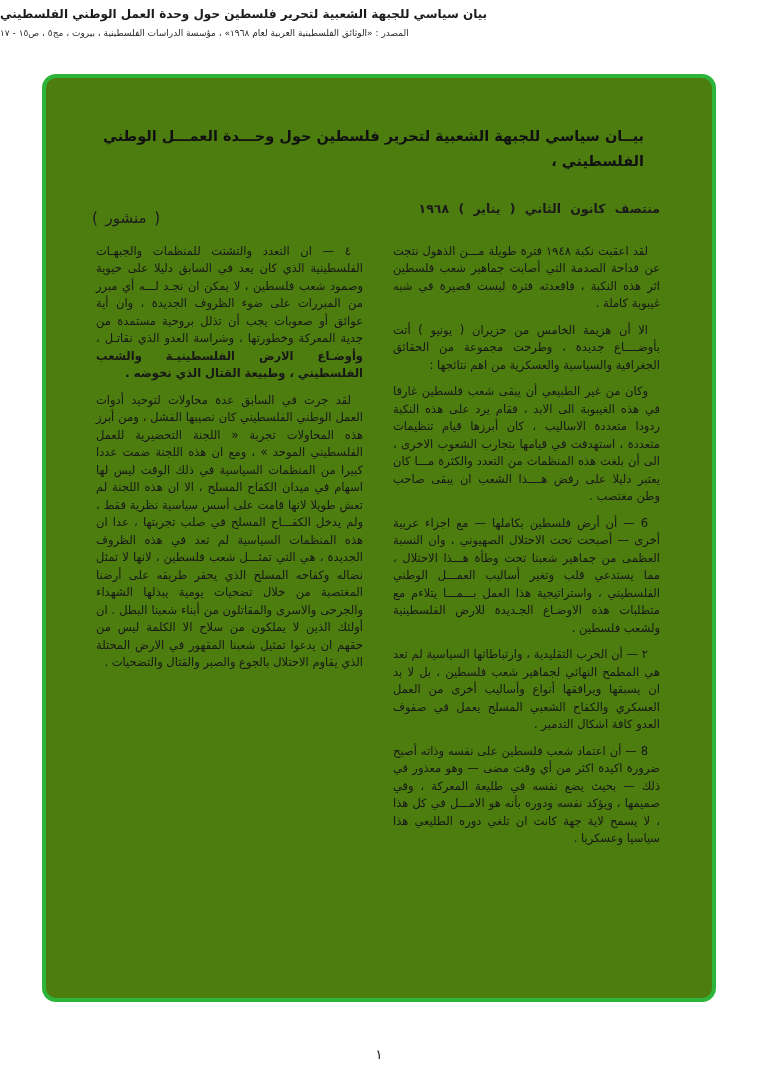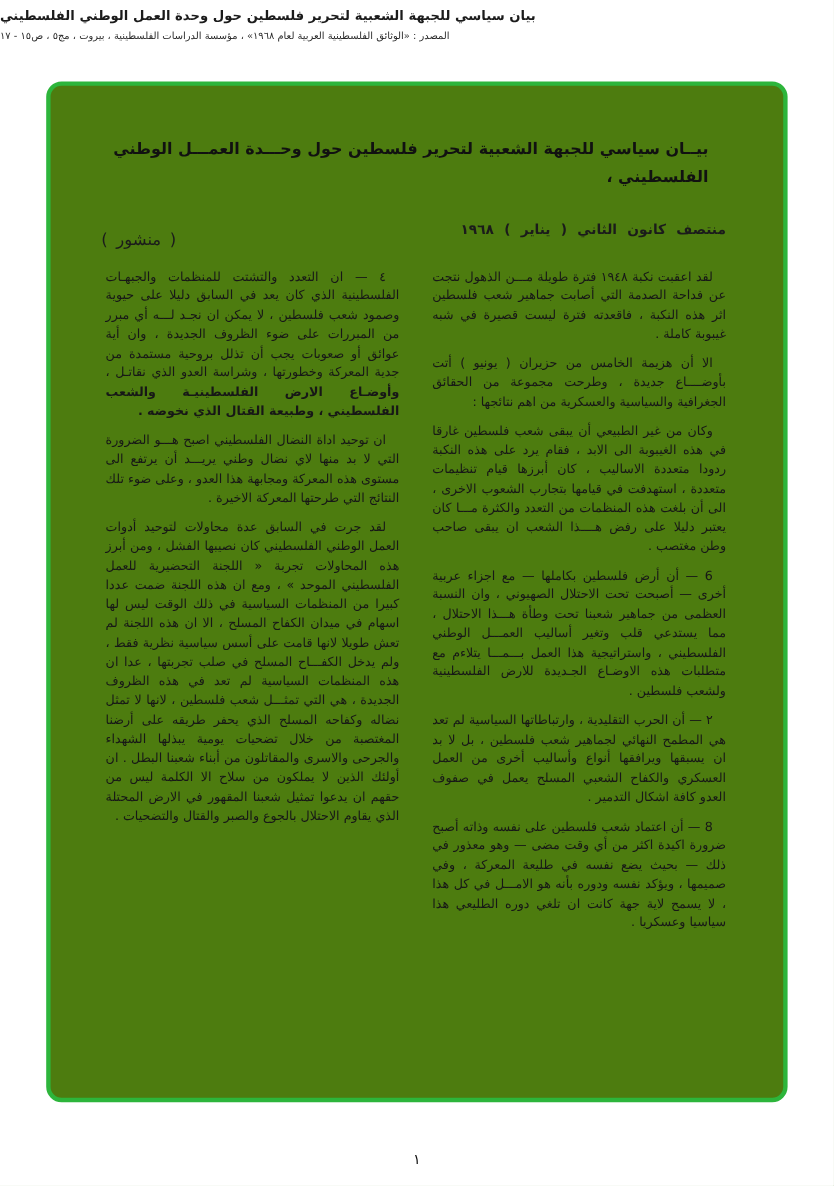--- a/index.html
+++ b/index.html
@@ -105,21 +105,20 @@
         <p>لقد اعقبت نكبة ١٩٤٨ فترة طويلة مـــن الذهول نتجت عن فداحة الصدمة التي أصابت جماهير شعب فلسطين اثر هذه النكبة ، فاقعدته فترة ليست قصيرة في شبه غيبوبة كاملة .</p>
         <p>الا أن هزيمة الخامس من حزيران ( يونيو ) أتت بأوضــــاع جديدة ، وطرحت مجموعة من الحقائق الجغرافية والسياسية والعسكرية من اهم نتائجها :</p>
         <p>وكان من غير الطبيعي أن يبقى شعب فلسطين غارقا في هذه الغيبوبة الى الابد ، فقام يرد على هذه النكبة ردودا متعددة الاساليب ، كان أبرزها قيام تنظيمات متعددة ، استهدفت في قيامها بتجارب الشعوب الاخرى ، الى أن بلغت هذه المنظمات من التعدد والكثرة مـــا كان يعتبر دليلا على رفض هــــذا الشعب ان يبقى صاحب وطن مغتصب .</p>
         <p>6 — أن أرض فلسطين بكاملها — مع اجزاء عربية أخرى — أصبحت تحت الاحتلال الصهيوني ، وان النسبة العظمى من جماهير شعبنا تحت وطأة هـــذا الاحتلال ، مما يستدعي قلب وتغير أساليب العمـــل الوطني الفلسطيني ، واستراتيجية هذا العمل بـــمـــا يتلاءم مع متطلبات هذه الاوضـاع الجـديدة للارض الفلسطينية ولشعب فلسطين .</p>
         <p>٢ — أن الحرب التقليدية ، وارتباطاتها السياسية لم تعد هي المطمح النهائي لجماهير شعب فلسطين ، بل لا بد ان يسبقها ويرافقها أنواع وأساليب أخرى من العمل العسكري والكفاح الشعبي المسلح يعمل في صفوف العدو كافة اشكال التدمير .</p>
         <p>8 — أن اعتماد شعب فلسطين على نفسه وذاته أصبح ضرورة اكيدة اكثر من أي وقت مضى — وهو معذور في ذلك — بحيث يضع نفسه في طليعة المعركة ، وفي صميمها ، ويؤكد نفسه ودوره بأنه هو الامـــل في كل هذا ، لا يسمح لاية جهة كانت ان تلغي دوره الطليعي هذا سياسيا وعسكريا .</p>
       </div>
 
       <div class="col col-left">
         <p><span>٤ — ان التعدد والتشتت للمنظمات والجبهـات الفلسطينية الذي كان يعد في السابق دليلا على حيوية وصمود شعب فلسطين ، لا يمكن ان نجـد لـــه أي مبرر من المبررات على ضوء الظروف الجديدة ، وان أية عوائق أو صعوبات يجب أن تذلل بروحية مستمدة من جدية المعركة وخطورتها ، وشراسة العدو الذي نقاتـل ،</span><span class="bold-part"> وأوضـاع الارض الفلسطينيـة والشعب الفلسطيني ، وطبيعة القتال الذي نخوضه .</span></p>
-        <p>ان توحيد اداة النضال الفلسطيني اصبح هـــو الضرورة التي لا بد منها لاي نضال وطني يريـــد أن يرتفع الى مستوى هذه المعركة ومجابهة هذا العدو ، وعلى ضوء تلك النتائج التي طرحتها المعركة الاخيرة .</p>
         <p>لقد جرت في السابق عدة محاولات لتوحيد أدوات العمل الوطني الفلسطيني كان نصيبها الفشل ، ومن أبرز هذه المحاولات تجربة « اللجنة التحضيرية للعمل الفلسطيني الموحد » ، ومع ان هذه اللجنة ضمت عددا كبيرا من المنظمات السياسية في ذلك الوقت ليس لها اسهام في ميدان الكفاح المسلح ، الا ان هذه اللجنة لم تعش طويلا لانها قامت على أسس سياسية نظرية فقط ، ولم يدخل الكفـــاح المسلح في صلب تجربتها ، عدا ان هذه المنظمات السياسية لم تعد في هذه الظروف الجديدة ، هي التي تمثـــل شعب فلسطين ، لانها لا تمثل نضاله وكفاحه المسلح الذي يحفر طريقه على أرضنا المغتصبة من خلال تضحيات يومية يبذلها الشهداء والجرحى والاسرى والمقاتلون من أبناء شعبنا البطل . ان أولئك الذين لا يملكون من سلاح الا الكلمة ليس من حقهم ان يدعوا تمثيل شعبنا المقهور في الارض المحتلة الذي يقاوم الاحتلال بالجوع والصبر والقتال والتضحيات .</p>
       </div>
 
     </div>
   </div>
 </div>
 
 <div class="page-number">١</div>
 
 </body></html>

